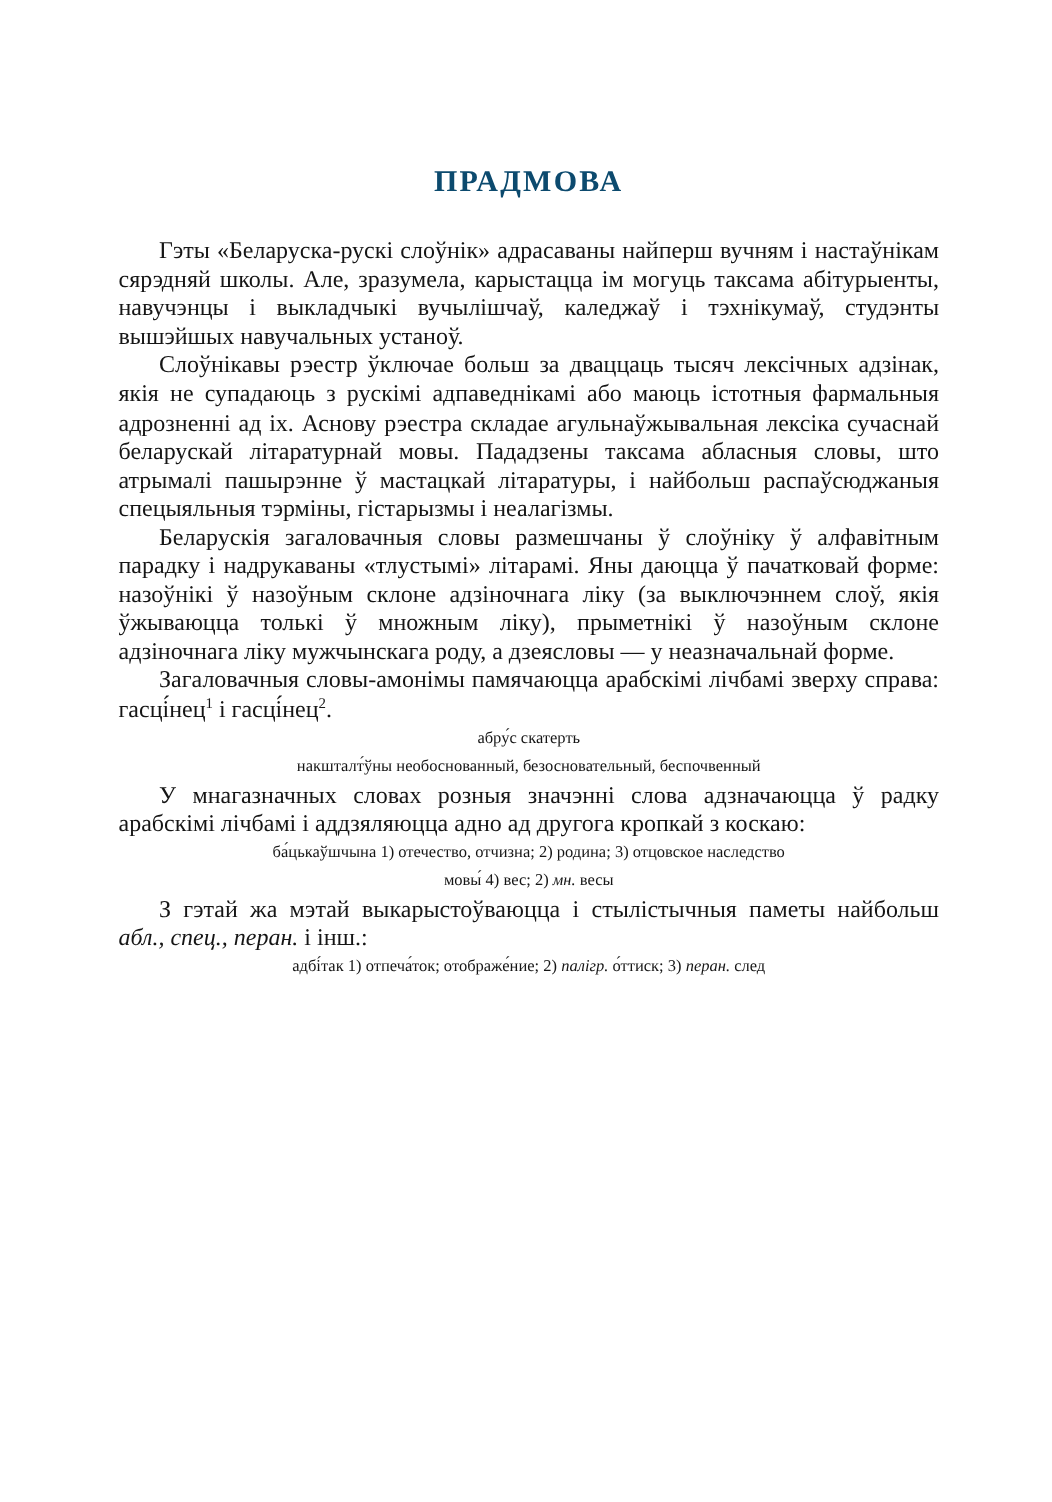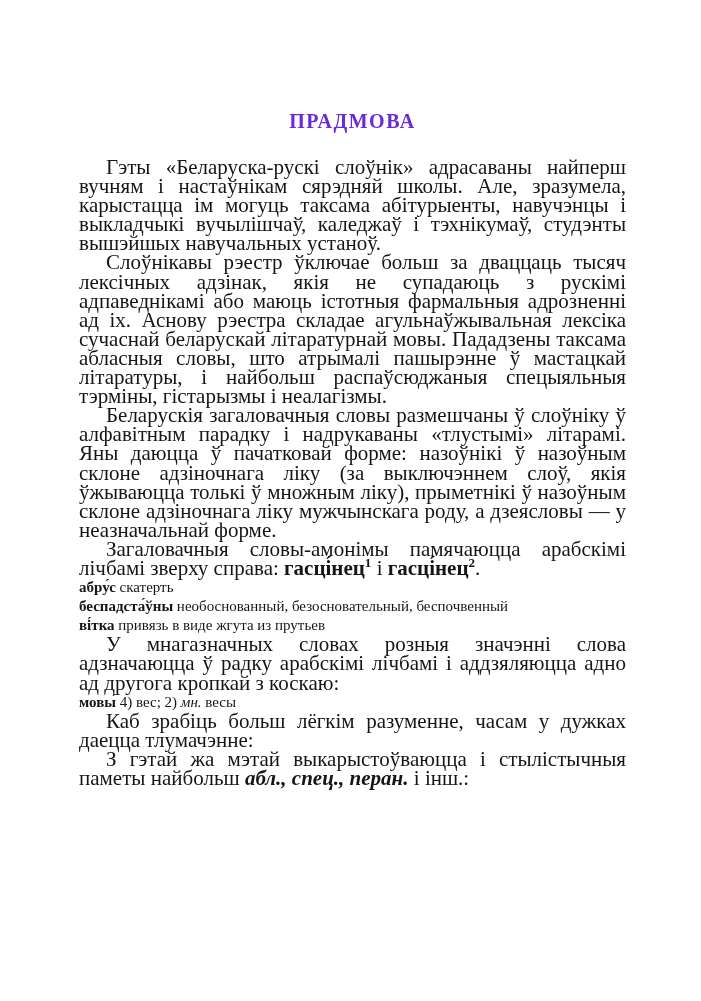--- a/index.html
+++ b/index.html
@@ -19,60 +19,60 @@
     left: 79px;
     top: 110px;
     width: 547px;
   }
   .title {
     font-family: "Liberation Serif", "DejaVu Serif", serif;
     font-weight: bold;
     font-size: 20px;
     letter-spacing: 1.5px;
     text-align: center;
-    color: #6d28d9;
+    color: #0c4a6e;
     margin: 0 0 25px 0;
   }
   .body-text p {
     margin: 0;
     font-family: "Liberation Serif", "DejaVu Serif", serif;
-    font-size: 21px;
+    font-size: 16px;
     line-height: 19.1px;
     color: #151515;
   }
   p.para {
     text-align: justify;
     text-indent: 27px;
   }
   p.entry {
-    text-align: left;
+    text-align: center;
     text-indent: 0;
-    font-size: 15px;
+    font-size: 11px;
   }
-  .b { font-weight: bold; }
+  .b { font-weight: normal; }
   .i { font-style: italic; }
   sup {
     font-size: 0.62em;
     vertical-align: super;
     line-height: 0;
   }
 </style>
 </head>
 <body>
 
 <div class="page">
   <div class="content">
     <h1 class="title">ПРАДМОВА</h1>
     <div class="body-text">
         <p class="para"><span>Гэты «Беларуска-рускі слоўнік» адрасаваны найперш вучням і настаўнікам сярэдняй школы. Але, зразумела, карыстацца ім могуць таксама абітурыенты, навучэнцы і выкладчыкі вучылішчаў, каледжаў і тэхнікумаў, студэнты вышэйшых навучальных устаноў.</span></p>
         <p class="para"><span>Слоўнікавы рэестр ўключае больш за дваццаць тысяч лексічных адзінак, якія не супадаюць з рускімі адпаведнікамі або маюць істотныя фармальныя адрозненні ад іх. Аснову рэестра складае агульнаўжывальная лексіка сучаснай беларускай літаратурнай мовы. Пададзены таксама абласныя словы, што атрымалі пашырэнне ў мастацкай літаратуры, і найбольш распаўсюджаныя спецыяльныя тэрміны, гістарызмы і неалагізмы.</span></p>
         <p class="para"><span>Беларускія загаловачныя словы размешчаны ў слоўніку ў алфавітным парадку і надрукаваны «тлустымі» літарамі. Яны даюцца ў пачатковай форме: назоўнікі ў назоўным склоне адзіночнага ліку (за выключэннем слоў, якія ўжываюцца толькі ў множным ліку), прыметнікі ў назоўным склоне адзіночнага ліку мужчынскага роду, а дзеясловы — у неазначальнай форме.</span></p>
         <p class="para"><span>Загаловачныя словы-амонімы памячаюцца арабскімі лічбамі зверху справа: </span><span class="b">гасці́нец</span><sup class="b">1</sup><span> і </span><span class="b">гасці́нец</span><sup class="b">2</sup><span>.</span></p>
         <p class="entry"><span class="b">абру́с</span><span> скатерть</span></p>
-        <p class="entry"><span class="b">беспадста́ўны</span><span> необоснованный, безосновательный, беспочвенный</span></p>
-        <p class="entry"><span class="b">ві́тка</span><span> привязь в виде жгута из прутьев</span></p>
+        <p class="entry"><span class="b">накшталт́ўны</span><span> необоснованный, безосновательный, беспочвенный</span></p>
         <p class="para"><span>У мнагазначных словах розныя значэнні слова адзначаюцца ў радку арабскімі лічбамі і аддзяляюцца адно ад другога кропкай з коскаю:</span></p>
+        <p class="entry"><span class="b">ба́цькаўшчына</span><span> 1) отечество, отчизна; 2) родина; 3) отцовское наследство</span></p>
         <p class="entry"><span class="b">мовы́</span><span> 4) вес; 2) </span><span class="i">мн.</span><span> весы</span></p>
-        <p class="para"><span>Каб зрабіць больш лёгкім разуменне, часам у дужках даецца тлумачэнне:</span></p>
         <p class="para"><span>З гэтай жа мэтай выкарыстоўваюцца і стылістычныя паметы найбольш </span><span class="b i">абл., спец., перан.</span><span> і інш.:</span></p>
+        <p class="entry"><span class="b">адбі́так</span><span> 1) отпеча́ток; отображе́ние; 2) </span><span class="i">палігр.</span><span> о́ттиск; 3) </span><span class="i">перан.</span><span> след</span></p>
       </div>
   </div>
 </div>
 
 </body></html>

